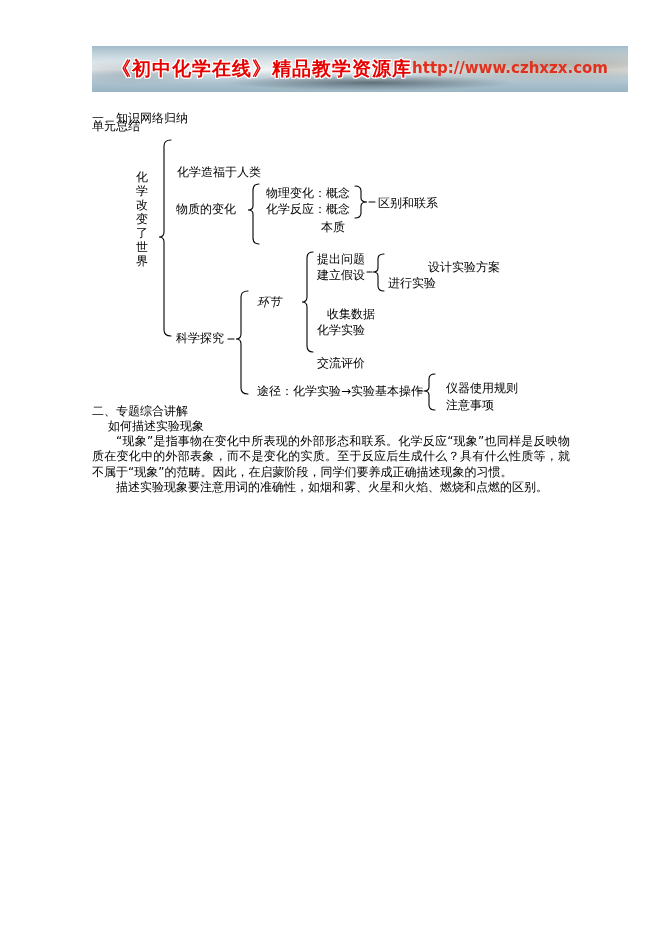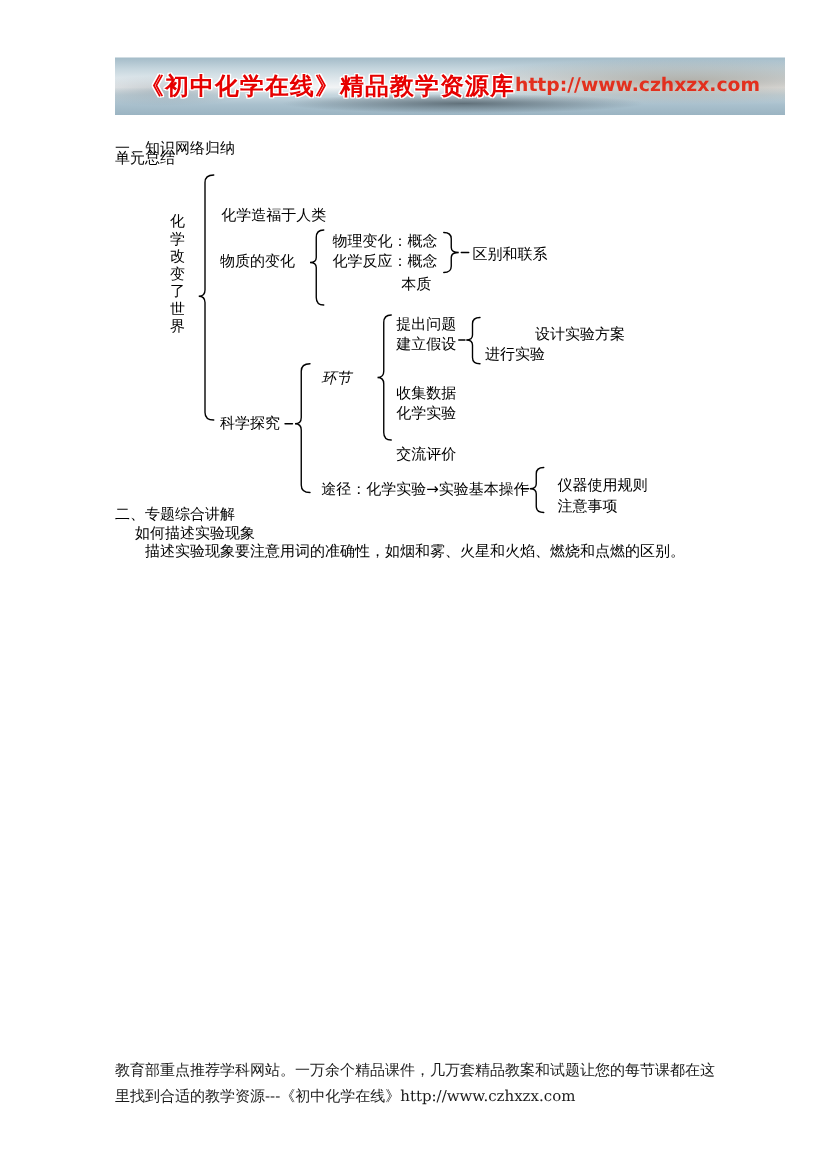--- a/index.html
+++ b/index.html
@@ -73,21 +73,21 @@
     <div class="diagram-label" style="left:266px; top:202px;">化学反应：概念</div>
     <div class="diagram-label" style="left:321px; top:220px;">本质</div>
     <div class="diagram-label" style="left:378px; top:196px;">区别和联系</div>
 
     <div class="diagram-label" style="left:176px; top:331px;">科学探究</div>
     <div class="diagram-label" style="left:257px; top:295px;font-style:italic;">环节</div>
     <div class="diagram-label" style="left:317px; top:252px;">提出问题</div>
     <div class="diagram-label" style="left:317px; top:268px;">建立假设</div>
     <div class="diagram-label" style="left:388px; top:260px;margin-left:40px;">设计实验方案</div>
     <div class="diagram-label" style="left:388px; top:276px;">进行实验</div>
-    <div class="diagram-label" style="left:317px; top:307px;text-align:right;">收集数据</div>
+    <div class="diagram-label" style="left:327px; top:307px;text-align:right;">收集数据</div>
     <div class="diagram-label" style="left:317px; top:323px;">化学实验</div>
     <div class="diagram-label" style="left:317px; top:356px;">交流评价</div>
     <div class="diagram-label" style="left:257px; top:384px;">途径：化学实验→实验基本操作</div>
     <div class="diagram-label" style="left:446px; top:381px;">仪器使用规则</div>
     <div class="diagram-label" style="left:446px; top:398px;">注意事项</div>
 
     <svg class="braces" width="661" height="935">
       <path d="M 171,140 Q 164,140 164,146 L 164,232 Q 164,237 159,237 Q 164,237 164,242 L 164,330 Q 164,336 171,336"></path>
       <path d="M 259,184 Q 253,184 253,190 L 253,206 Q 253,210 248,210 Q 253,210 253,214 L 253,238 Q 253,244 259,244"></path>
       <path d="M 355,186 Q 361,186 361,191 L 361,198 Q 361,202 367,202 Q 361,202 361,206 L 361,213 Q 361,218 355,218"></path>
@@ -99,18 +99,18 @@
       <path d="M 367,272 L 372,272"></path>
       <path d="M 435,374 Q 429,374 429,379 L 429,387 Q 429,391 424,391 Q 429,391 429,395 L 429,405 Q 429,410 435,410"></path>
       <path d="M 417,391 L 423,391"></path>
     </svg>
   </div>
 
   <div class="abs heading" style="left:92px; top:404px;">二、专题综合讲解</div>
   <div class="abs heading" style="left:108px; top:419px;">如何描述实验现象</div>
 
   <div class="bodytext">
+    <p>“现象”是指事物在变化中所表现的外部形态和联系。化学反应“现象”也同样是反映物质在变化中的外部表象，而不是变化的实质。至于反应后生成什么？具有什么性质等，就不属于“现象”的范畴。因此，在启蒙阶段，同学们要养成正确描述现象的习惯。</p>
     <p>描述实验现象要注意用词的准确性，如烟和雾、火星和火焰、燃烧和点燃的区别。</p>
   </div>
 
-  <div class="footer"><span>教育部重点推荐学科网站。一万余个精品课件，几万套精品教案和试题让您的每节课都在这里找到合适的教学资源---《初中化学在线》</span><a href="#">http://www.czhxzx.com</a></div>
 
 </div>
 
 </body></html>

